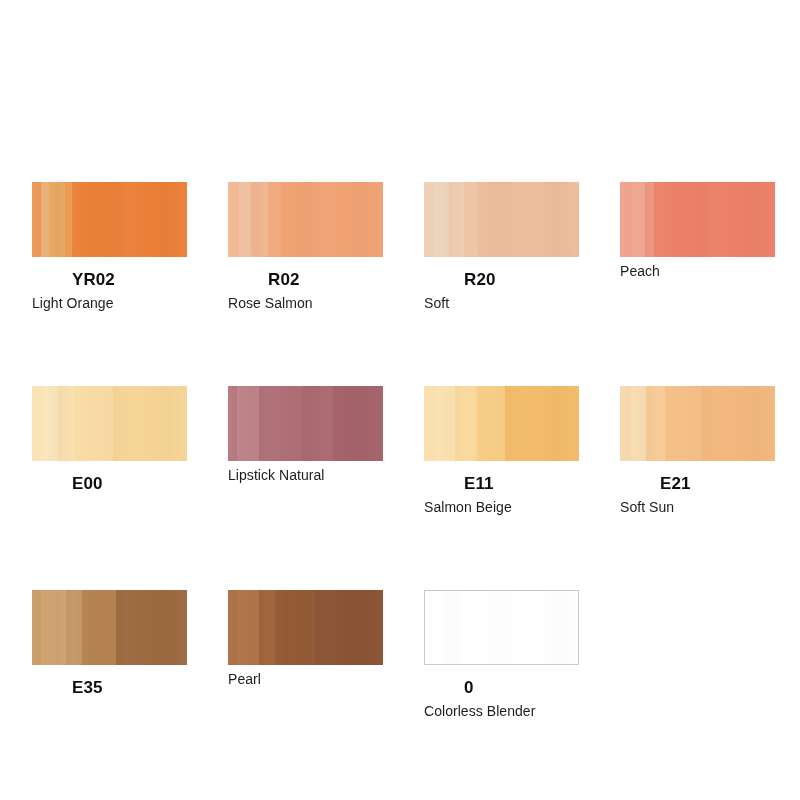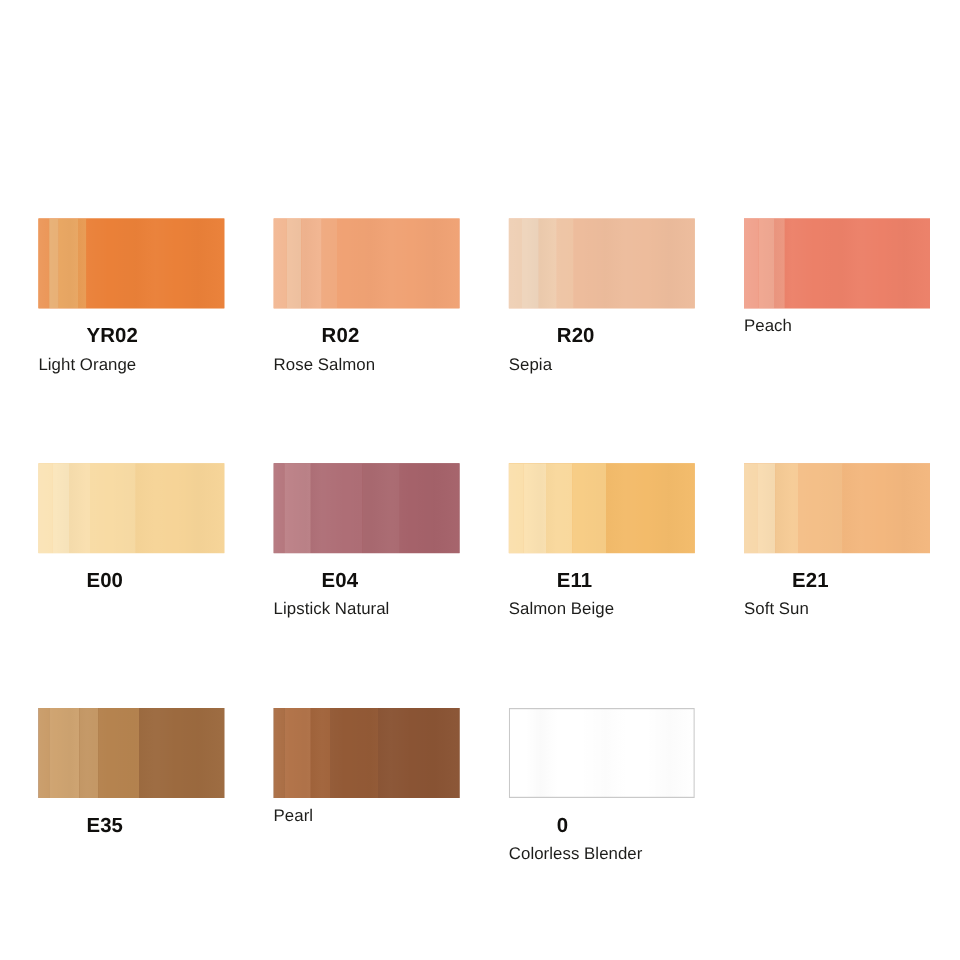--- a/index.html
+++ b/index.html
@@ -137,21 +137,21 @@
         <div class="swatch-chip" style="background: rgb(237, 188, 156);">
           <div class="band" style="left: 0%; width: 7%; background: rgb(238, 207, 180);"></div>
           <div class="band" style="left: 7%; width: 9%; background: rgb(238, 213, 189);"></div>
           <div class="band" style="left: 16%; width: 10%; background: rgb(239, 205, 175);"></div>
           <div class="band" style="left: 26%; width: 9%; background: rgb(238, 196, 164);"></div>
           <div class="band" style="left: 35%; width: 65%; background: rgb(237, 188, 156);"></div>
           <div class="chip-texture"></div>
           <div class="chip-outline"></div>
         </div>
         <div class="swatch-code">R20</div>
-        <div class="swatch-name">Sepia</div>
+        <div class="swatch-name">Soft</div>
       </div>
       <div class="swatch-cell">
         <div class="swatch-chip" style="background: rgb(236, 128, 104);">
           <div class="band" style="left: 0%; width: 8%; background: rgb(240, 161, 140);"></div>
           <div class="band" style="left: 8%; width: 8%; background: rgb(240, 168, 146);"></div>
           <div class="band" style="left: 16%; width: 6%; background: rgb(238, 152, 129);"></div>
           <div class="band" style="left: 22%; width: 78%; background: rgb(236, 128, 104);"></div>
           <div class="chip-texture"></div>
           <div class="chip-outline"></div>
         </div>
@@ -172,21 +172,20 @@
       <div class="swatch-cell">
         <div class="swatch-chip" style="background: rgb(165, 98, 106);">
           <div class="band" style="left: 0%; width: 6%; background: rgb(180, 117, 124);"></div>
           <div class="band" style="left: 6%; width: 14%; background: rgb(189, 131, 137);"></div>
           <div class="band" style="left: 20%; width: 28%; background: rgb(174, 110, 118);"></div>
           <div class="band" style="left: 48%; width: 20%; background: rgb(169, 105, 112);"></div>
           <div class="band" style="left: 68%; width: 32%; background: rgb(165, 98, 106);"></div>
           <div class="chip-texture"></div>
           <div class="chip-outline"></div>
         </div>
-        <div class="swatch-code">E04</div>
         <div class="swatch-name">Lipstick Natural</div>
       </div>
       <div class="swatch-cell">
         <div class="swatch-chip" style="background: rgb(243, 187, 106);">
           <div class="band" style="left: 0%; width: 8%; background: rgb(250, 223, 171);"></div>
           <div class="band" style="left: 8%; width: 12%; background: rgb(251, 226, 178);"></div>
           <div class="band" style="left: 20%; width: 14%; background: rgb(249, 216, 156);"></div>
           <div class="band" style="left: 34%; width: 18%; background: rgb(247, 205, 134);"></div>
           <div class="band" style="left: 52%; width: 48%; background: rgb(243, 187, 106);"></div>
           <div class="chip-texture"></div>

